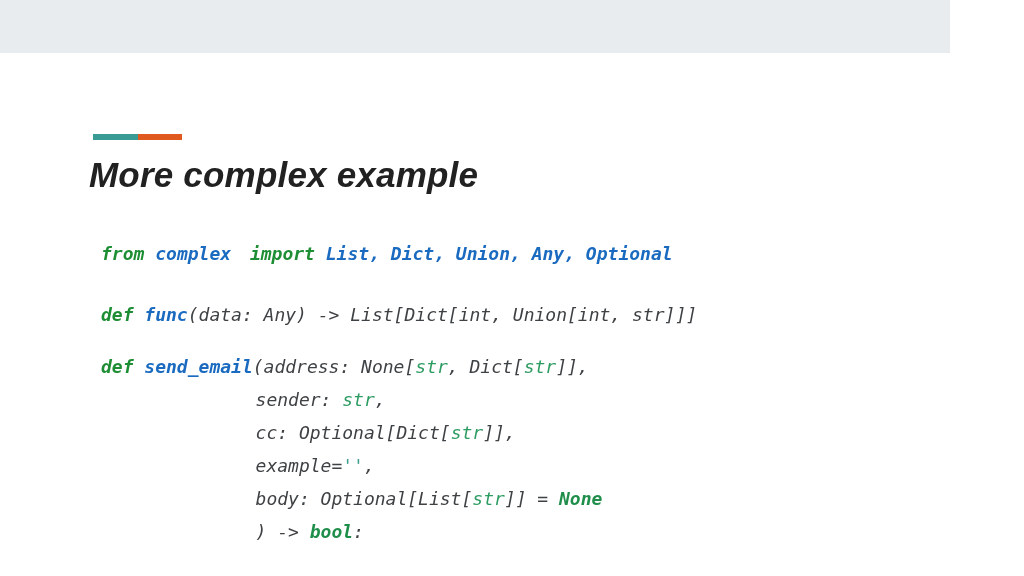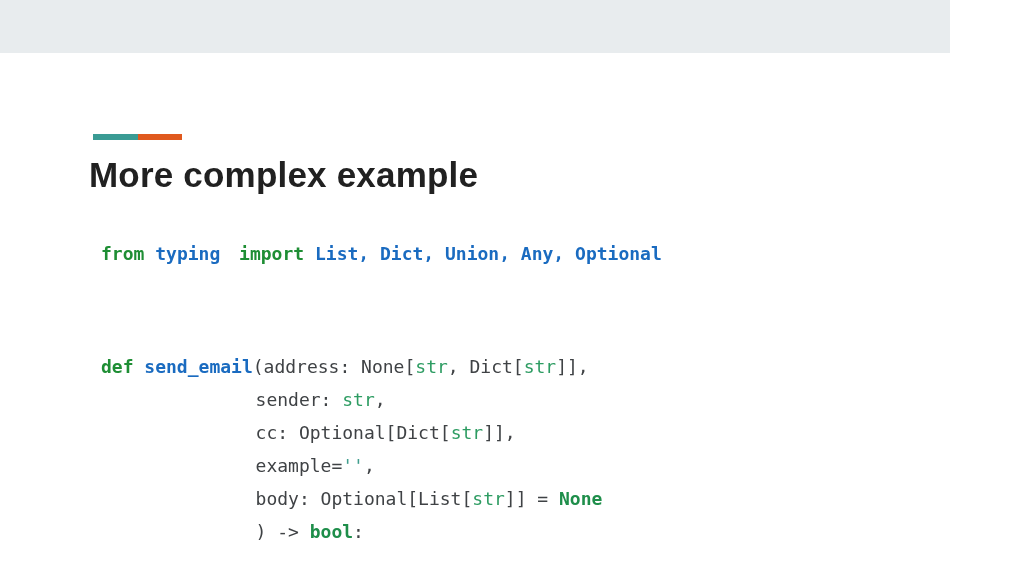--- a/index.html
+++ b/index.html
@@ -7,20 +7,21 @@
     padding: 0;
     background: #ffffff;
   }
   .stage {
     position: relative;
     width: 950px;
     height: 576px;
     overflow: hidden;
     background: #ffffff;
     font-family: "Liberation Sans", sans-serif;
+    font-style: italic;
   }
   .header-band {
     position: absolute;
     top: 0;
     left: 0;
     width: 1024px;
     height: 53px;
     background: var(--header-band, #e8ecee);
   }
   .accent-bar {
@@ -76,20 +77,21 @@
 <div class="stage">
   <div class="header-band"></div>
 
   <div class="accent-bar">
     <span class="accent-left"></span>
     <span class="accent-right"></span>
   </div>
 
   <h1 class="title">More complex example</h1>
 
-  <pre class="code cb0"><span class="seg-kw">from</span><span class="seg-pl"> </span><span class="seg-nm">typing</span><span class="seg-pl"> </span><span class="seg-kw">import</span><span class="seg-pl"> </span><span class="seg-nm">List, Dict, Union, Any, Optional</span></pre>
+  <pre class="code cb0"><span class="seg-kw">from</span><span class="seg-pl"> </span><span class="seg-nm">complex</span><span class="seg-pl"> </span><span class="seg-kw">import</span><span class="seg-pl"> </span><span class="seg-nm">List, Dict, Union, Any, Optional</span></pre>
+  <pre class="code cb1"><span class="seg-kw">def</span><span class="seg-pl"> </span><span class="seg-nm">func</span><span class="seg-pl">(data: Any) -&gt; List[Dict[int, Union[int, str]]]</span></pre>
   <pre class="code cb2"><span class="seg-kw">def</span><span class="seg-pl"> </span><span class="seg-nm">send_email</span><span class="seg-pl">(address: None[</span><span class="seg-bi">str</span><span class="seg-pl">, Dict[</span><span class="seg-bi">str</span><span class="seg-pl">]],</span>
 <span class="seg-pl">               sender: </span><span class="seg-bi">str</span><span class="seg-pl">,</span>
 <span class="seg-pl">               cc: Optional[Dict[</span><span class="seg-bi">str</span><span class="seg-pl">]],</span>
 <span class="seg-pl">               example=</span><span class="seg-st">''</span><span class="seg-pl">,</span>
 <span class="seg-pl">               body: Optional[List[</span><span class="seg-bi">str</span><span class="seg-pl">]] = </span><span class="seg-kc">None</span>
 <span class="seg-pl">               ) -&gt; </span><span class="seg-kc">bool</span><span class="seg-pl">:</span></pre>
 </div>
 
 </body></html>

